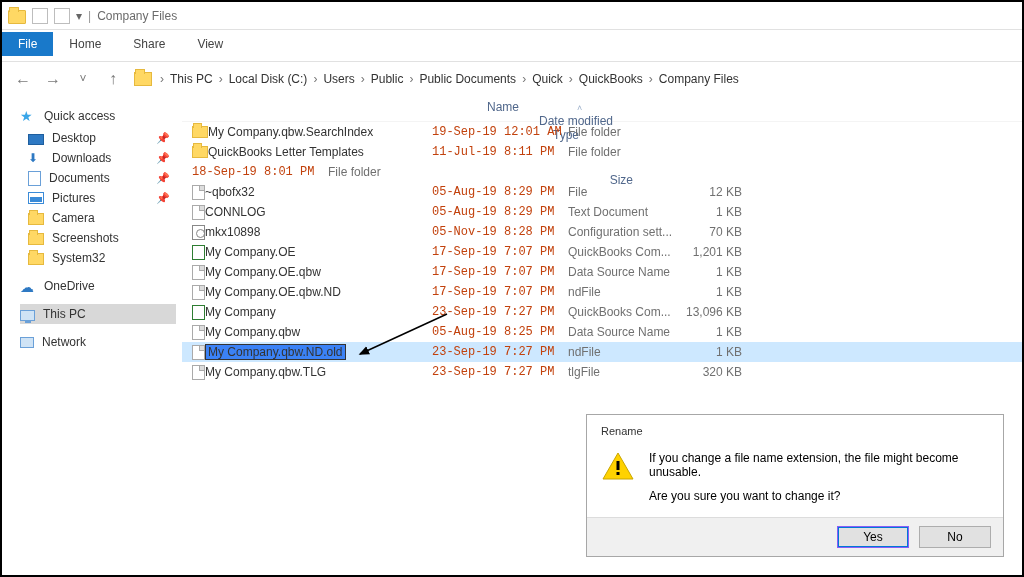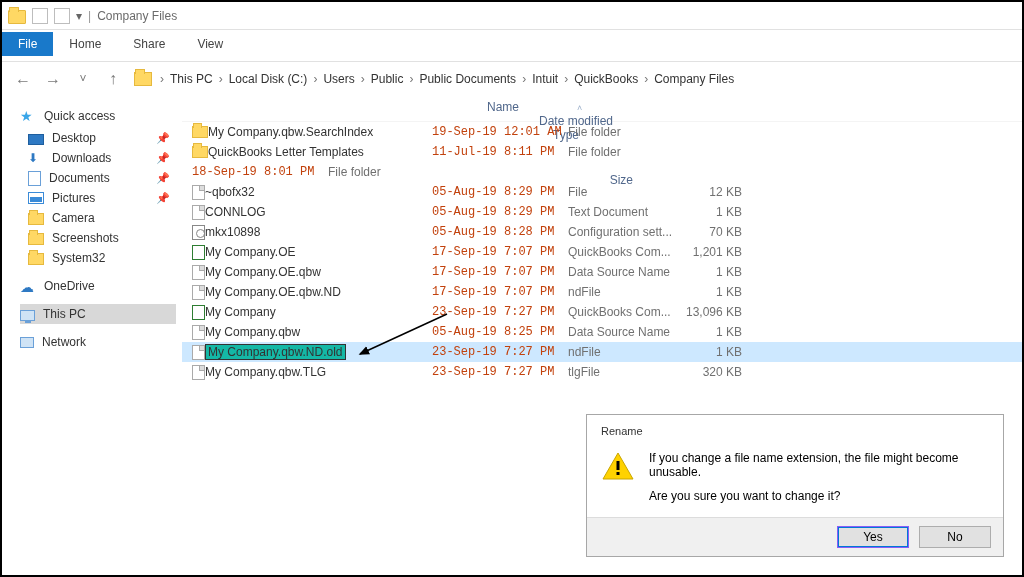--- a/index.html
+++ b/index.html
@@ -67,21 +67,21 @@
   .row .r-type { width:108px; color:#707070;}
   .row .r-size { width:80px; text-align:right; padding-right:14px; color:#707070;}
   .fi { width:16px; height:16px; display:inline-flex; align-items:center; justify-content:center;}
   .fi-fold { background:#ffd864; border:1px solid #e6b93e; width:16px; height:12px; position:relative;}
   .fi-fold::before{content:"";position:absolute;top:-4px;left:0;width:7px;height:4px;background:#ffd864;border:1px solid #e6b93e;border-bottom:none;}
   .fi-file { background:#fff; border:1px solid #aaa; width:13px; height:15px; position:relative;}
   .fi-file::before{content:"";position:absolute;top:0;right:0;width:4px;height:4px;background:#ddd;border-left:1px solid #aaa;border-bottom:1px solid #aaa;}
   .fi-qb { background:#fff; border:1px solid #2e7d32; width:13px; height:15px;}
   .fi-cfg { background:#fff; border:1px solid #888; width:13px; height:15px; position:relative;}
   .fi-cfg::after{content:"";position:absolute;top:3px;left:3px;width:7px;height:7px;border:1px solid #888;border-radius:50%;}
-  .rename-box { border:1px solid #333; padding:0 2px; background:#14b8a6;}
+  .rename-box { border:1px solid #333; padding:0 2px; background:#3b82f6;}
 
   
   .arrow-ann { position:absolute; pointer-events:none; }
 
   
   .dlg { position:absolute; right:18px; bottom:18px; width:418px; border:1px solid #a7a7a7; background:#fff; box-shadow:none;}
   .dlg-title { padding:10px 14px 8px; font-size:11px; color:#333;}
   .dlg-body { display:flex; gap:14px; padding:6px 14px 14px;}
   .warn-tri { width:34px; height:30px; position:relative;}
   .warn-tri svg { width:34px; height:30px;}
@@ -124,21 +124,21 @@
       <span class="bc">This PC</span>
         <span class="bc-sep">›</span>
       <span class="bc">Local Disk (C:)</span>
         <span class="bc-sep">›</span>
       <span class="bc">Users</span>
         <span class="bc-sep">›</span>
       <span class="bc">Public</span>
         <span class="bc-sep">›</span>
       <span class="bc">Public Documents</span>
         <span class="bc-sep">›</span>
-      <span class="bc">Intuit</span>
+      <span class="bc">Quick</span>
         <span class="bc-sep">›</span>
       <span class="bc">QuickBooks</span>
         <span class="bc-sep">›</span>
       <span class="bc">Company Files</span>
     </div>
   </div>
 
   <div class="split">
     <div class="side">
       <div class="side-group">
@@ -246,21 +246,21 @@
             </div>
             <div class="r-date">05-Aug-19 8:29 PM</div>
             <div class="r-type">Text Document</div>
             <div class="r-size">1 KB</div>
           </div>
           <div class="row">
             <div class="r-name">
               <span class="fi fi-cfg"></span>
               <span>mkx10898</span>
             </div>
-            <div class="r-date">05-Aug-19 8:28 PM</div>
+            <div class="r-date">05-Nov-19 8:28 PM</div>
             <div class="r-type">Configuration sett...</div>
             <div class="r-size">70 KB</div>
           </div>
           <div class="row">
             <div class="r-name">
               <span class="fi fi-qb"></span>
               <span>My Company.OE</span>
             </div>
             <div class="r-date">17-Sep-19 7:07 PM</div>
             <div class="r-type">QuickBooks Com...</div>

